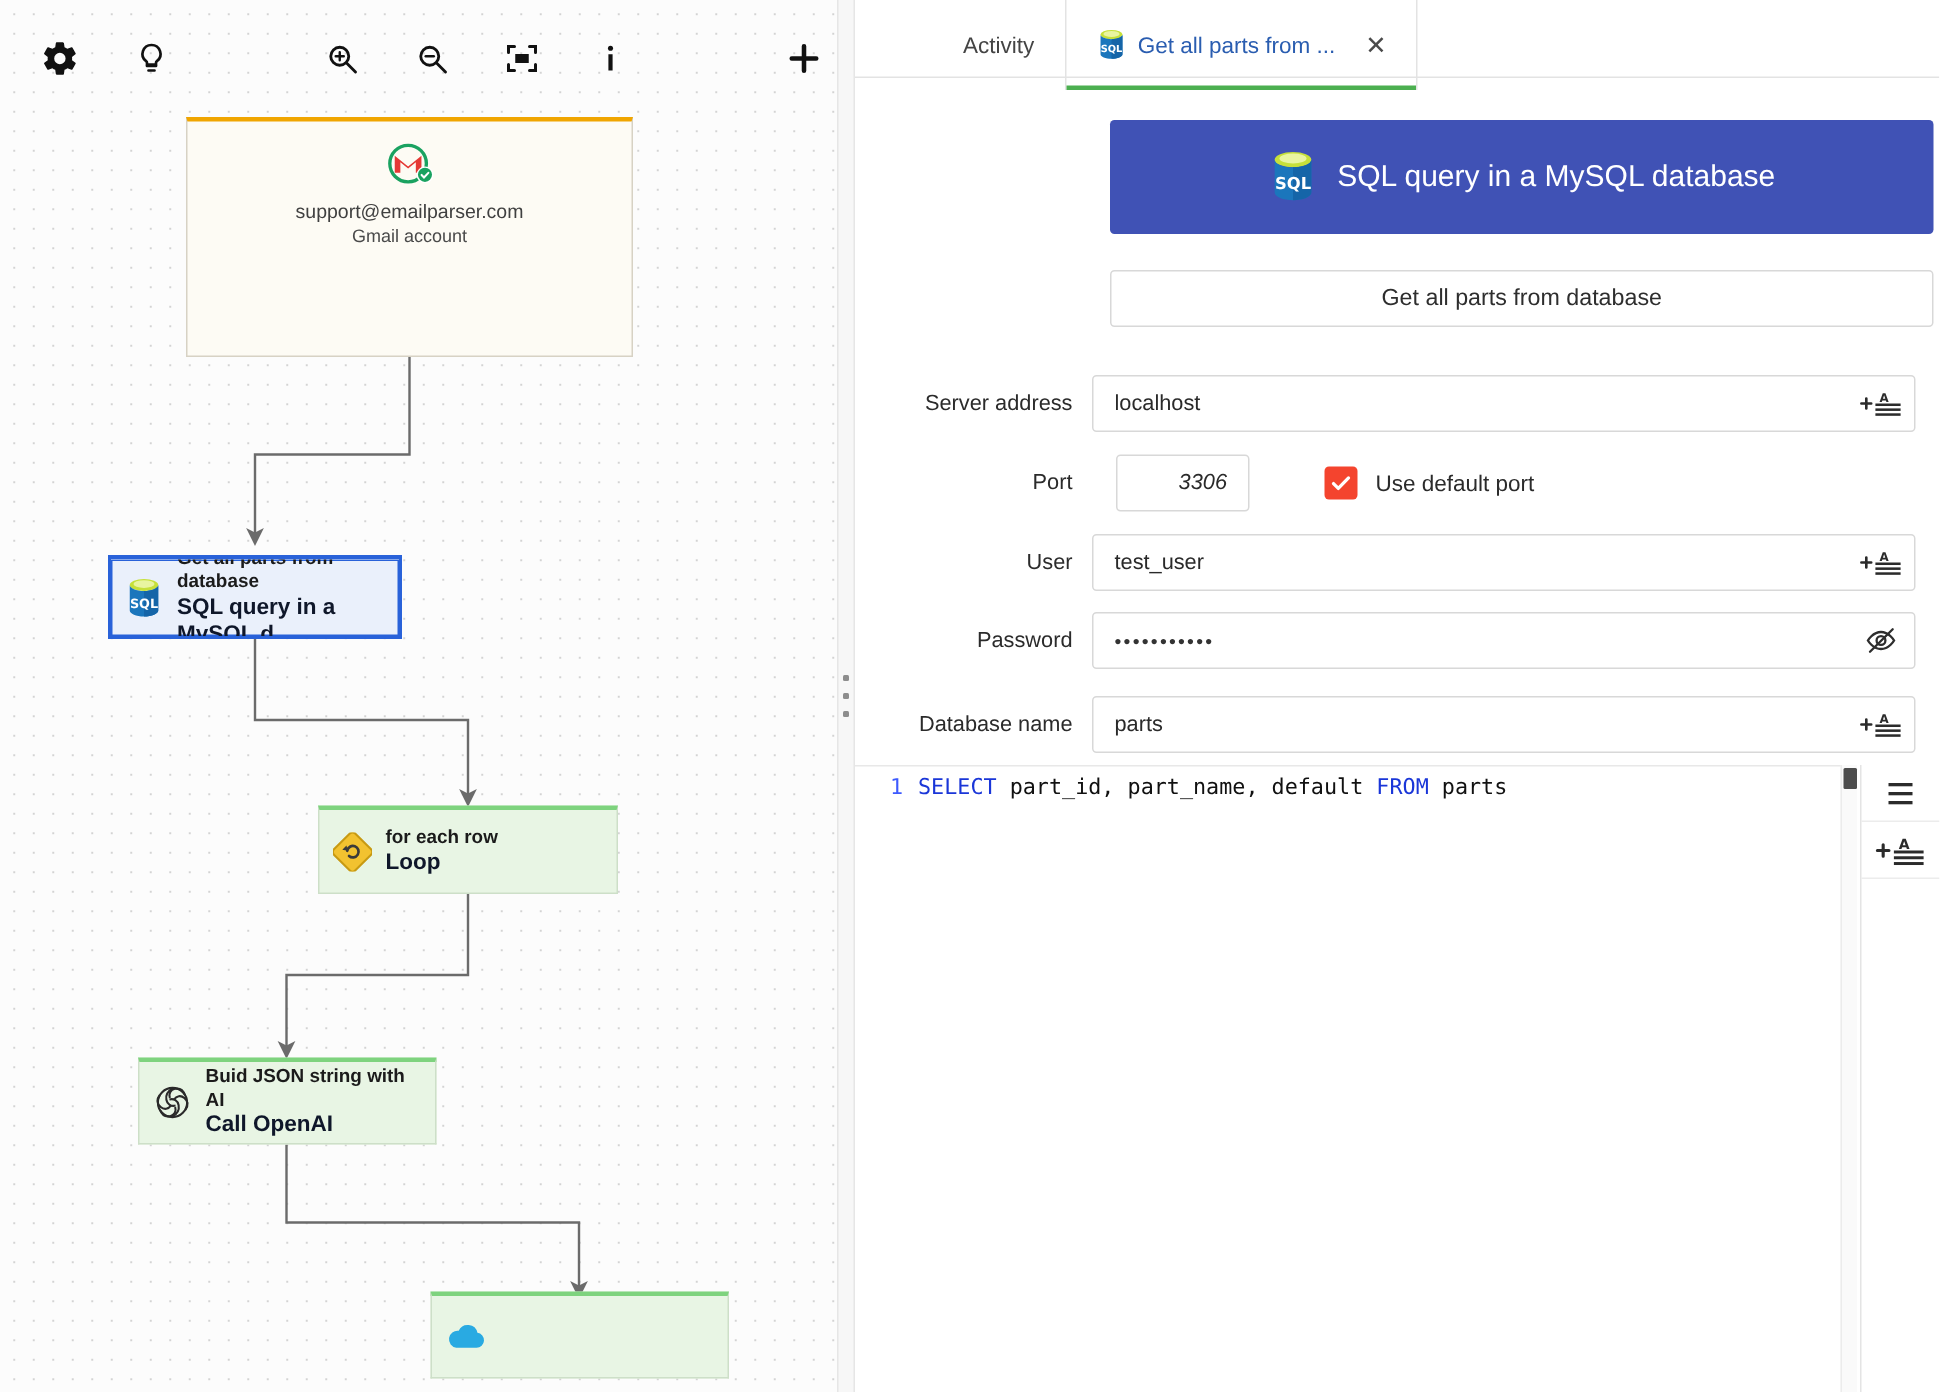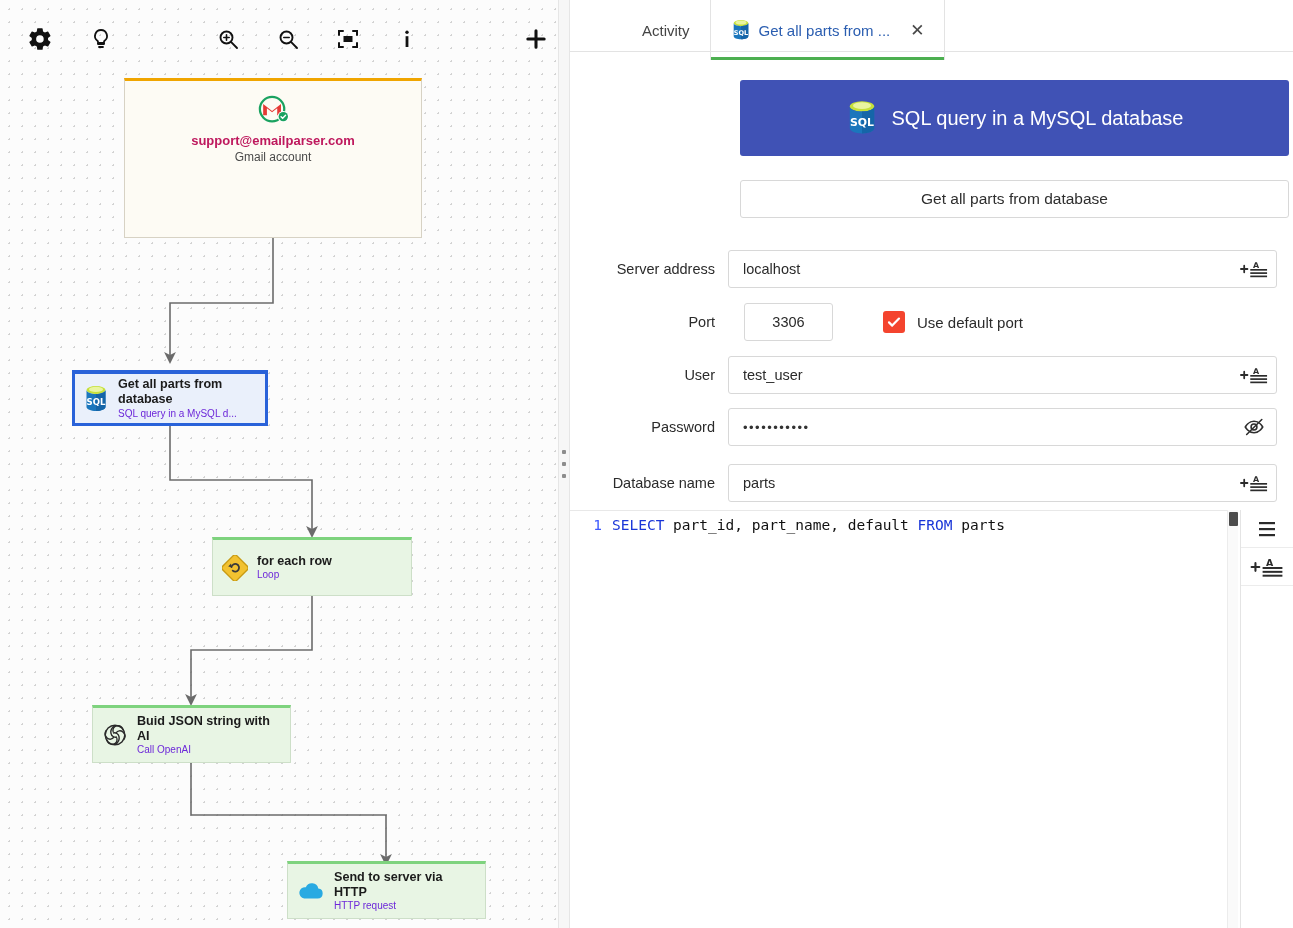--- a/index.html
+++ b/index.html
@@ -49,21 +49,21 @@
     overflow: hidden;
   }
   .node-trigger {
     background: #fdfbf4;
     border-color: #d7d2c4;
     border-top: 3px solid #f0a500;
     text-align: center;
   }
   .node-trigger .trig-icon { margin-top: 14px; }
   .node-trigger .trig-title {
-    font-size: 13px; color: #be185d; margin-top: 5px; font-weight: 700;
+    font-size: 13px; color: #404040; margin-top: 5px; font-weight: 400;
   }
   .node-trigger .trig-sub {
     font-size: 12px; color: #4a4a4a; margin-top: 2px;
   }
   .node-selected {
     border: 2px solid #2962d9;
     border-top: 3px solid #2962d9;
     background: #eaf0fb;
     box-shadow: 0 0 0 1px #2962d9 inset;
   }
@@ -72,21 +72,21 @@
     border: 1px solid #cddfc8;
     border-top: 3px solid #7ed37e;
   }
   .node-row {
     display: flex; align-items: center; height: 100%;
     padding: 0 8px 0 9px; gap: 9px;
   }
   .node-ico { flex: 0 0 auto; display:flex; align-items:center; justify-content:center; }
   .node-txt { line-height: 1.22; min-width: 0; }
   .node-title { font-size: 12.6px; font-weight: 700; color: #1b1b1b; }
-  .node-sub   { font-size: 10px; font-weight: 400; color: #6d28d9; }
+  .node-sub   { font-size: 15px; font-weight: 700; color: #0f172a; }
 
   #connectors { position: absolute; left: 0; top: 0; width: 558px; height: 928px; pointer-events: none; }
 
   
   #splitter {
     position: relative;
     flex: 0 0 12px; width: 12px; height: 928px;
     background: #f7f7f7;
     border-left: 1px solid #e6e6e6;
     border-right: 1px solid #e6e6e6;
@@ -168,21 +168,21 @@
     position: relative;
     height: 38px;
     border: 1px solid #d8d8d8; border-radius: 3px;
     background: #ffffff;
     display: flex; align-items: center;
     padding: 0 42px 0 14px;
     font-size: 14.5px; color: #2a2a2a;
     cursor: text;
   }
   .finput.wide { width: 549px; text-align: right; }
-  .finput.small { width: 89px; padding-right: 14px; justify-content: center; }
+  .finput.small { width: 89px; padding-right: 14px; justify-content: flex-end; font-style: italic; }
   .var-btn {
     position: absolute; right: 8px; top: 50%; transform: translateY(-50%);
     width: 28px; height: 22px; cursor: pointer;
     display: flex; align-items: center; justify-content: center;
   }
   .eye-btn {
     position: absolute; right: 10px; top: 50%; transform: translateY(-50%);
     width: 24px; height: 24px; cursor: pointer;
     display: flex; align-items: center; justify-content: center;
   }
@@ -370,24 +370,20 @@
       </div>
     </div>
 
     <div class="node node-green" style="left:287px; top:861px; width:199px; height:58px;">
       <div class="node-row">
         <div class="node-ico">
           <svg width="28" height="22" viewBox="0 0 28 22">
             <path d="M7.2 18.5h13.5a5 5 0 0 0 .6-9.96 6.6 6.6 0 0 0-12.5-1.3A4.9 4.9 0 0 0 7.2 18.5z" fill="#29aae2"></path>
           </svg>
         </div>
-        <div class="node-txt">
-          <div class="node-title">Send to server via HTTP</div>
-          <div class="node-sub">HTTP request</div>
-        </div>
       </div>
     </div>
   </div>
 
   <div id="splitter">
     <div class="dots">
       <i></i>
       <i></i>
       <i></i>
     </div>

